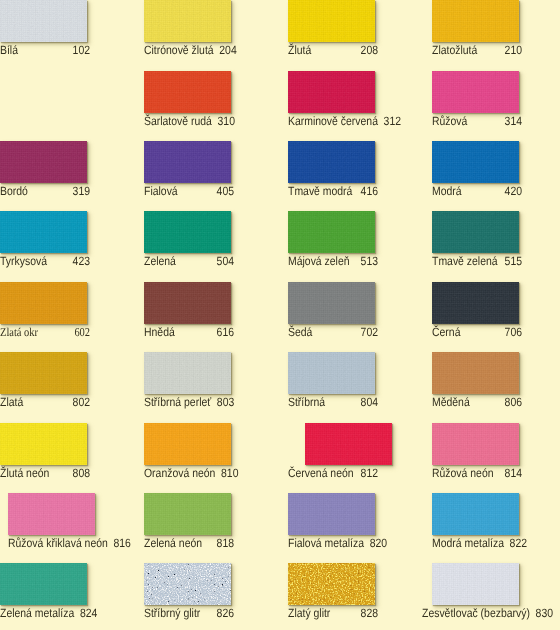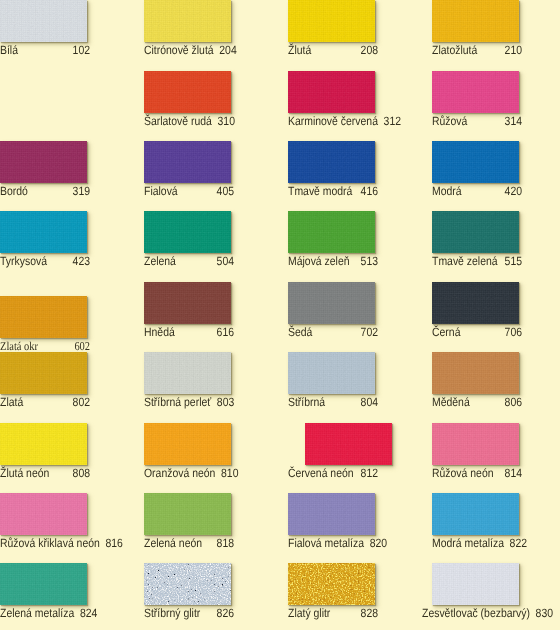--- a/index.html
+++ b/index.html
@@ -260,21 +260,21 @@
       <div class="swatch" style="background: rgb(27, 112, 104);">
         <svg class="grain" xmlns="http://www.w3.org/2000/svg" width="87" height="42">
           <rect width="87" height="42" filter="url(#grainNoise)"></rect>
         </svg>
       </div>
       <div class="caption">
         <span class="cname">Tmavě zelená</span>
         <span class="cnum">515</span>
       </div>
     </div>
-    <div class="cell" style="left: 0px; top: 296px; font-family: Liberation Serif, serif;">
+    <div class="cell" style="left: 0px; top: 282px; font-family: Liberation Serif, serif;">
       <div class="swatch" style="background: rgb(224, 153, 20);">
         <svg class="grain" xmlns="http://www.w3.org/2000/svg" width="87" height="42">
           <rect width="87" height="42" filter="url(#grainNoise)"></rect>
         </svg>
       </div>
       <div class="caption">
         <span class="cname">Zlatá okr</span>
         <span class="cnum">602</span>
       </div>
     </div>
@@ -392,21 +392,21 @@
       <div class="swatch" style="background: rgb(237, 112, 147);">
         <svg class="grain" xmlns="http://www.w3.org/2000/svg" width="87" height="42">
           <rect width="87" height="42" filter="url(#grainNoise)"></rect>
         </svg>
       </div>
       <div class="caption">
         <span class="cname">Růžová neón</span>
         <span class="cnum">814</span>
       </div>
     </div>
-    <div class="cell" style="left: 0px; top: 493px;">
+    <div class="cell" style="left: 8px; top: 493px;">
       <div class="swatch" style="background: rgb(234, 119, 168);">
         <svg class="grain" xmlns="http://www.w3.org/2000/svg" width="87" height="42">
           <rect width="87" height="42" filter="url(#grainNoise)"></rect>
         </svg>
       </div>
       <div class="caption">
         <span class="cname">Růžová křiklavá neón</span>
         <span class="cnum">816</span>
       </div>
     </div>

